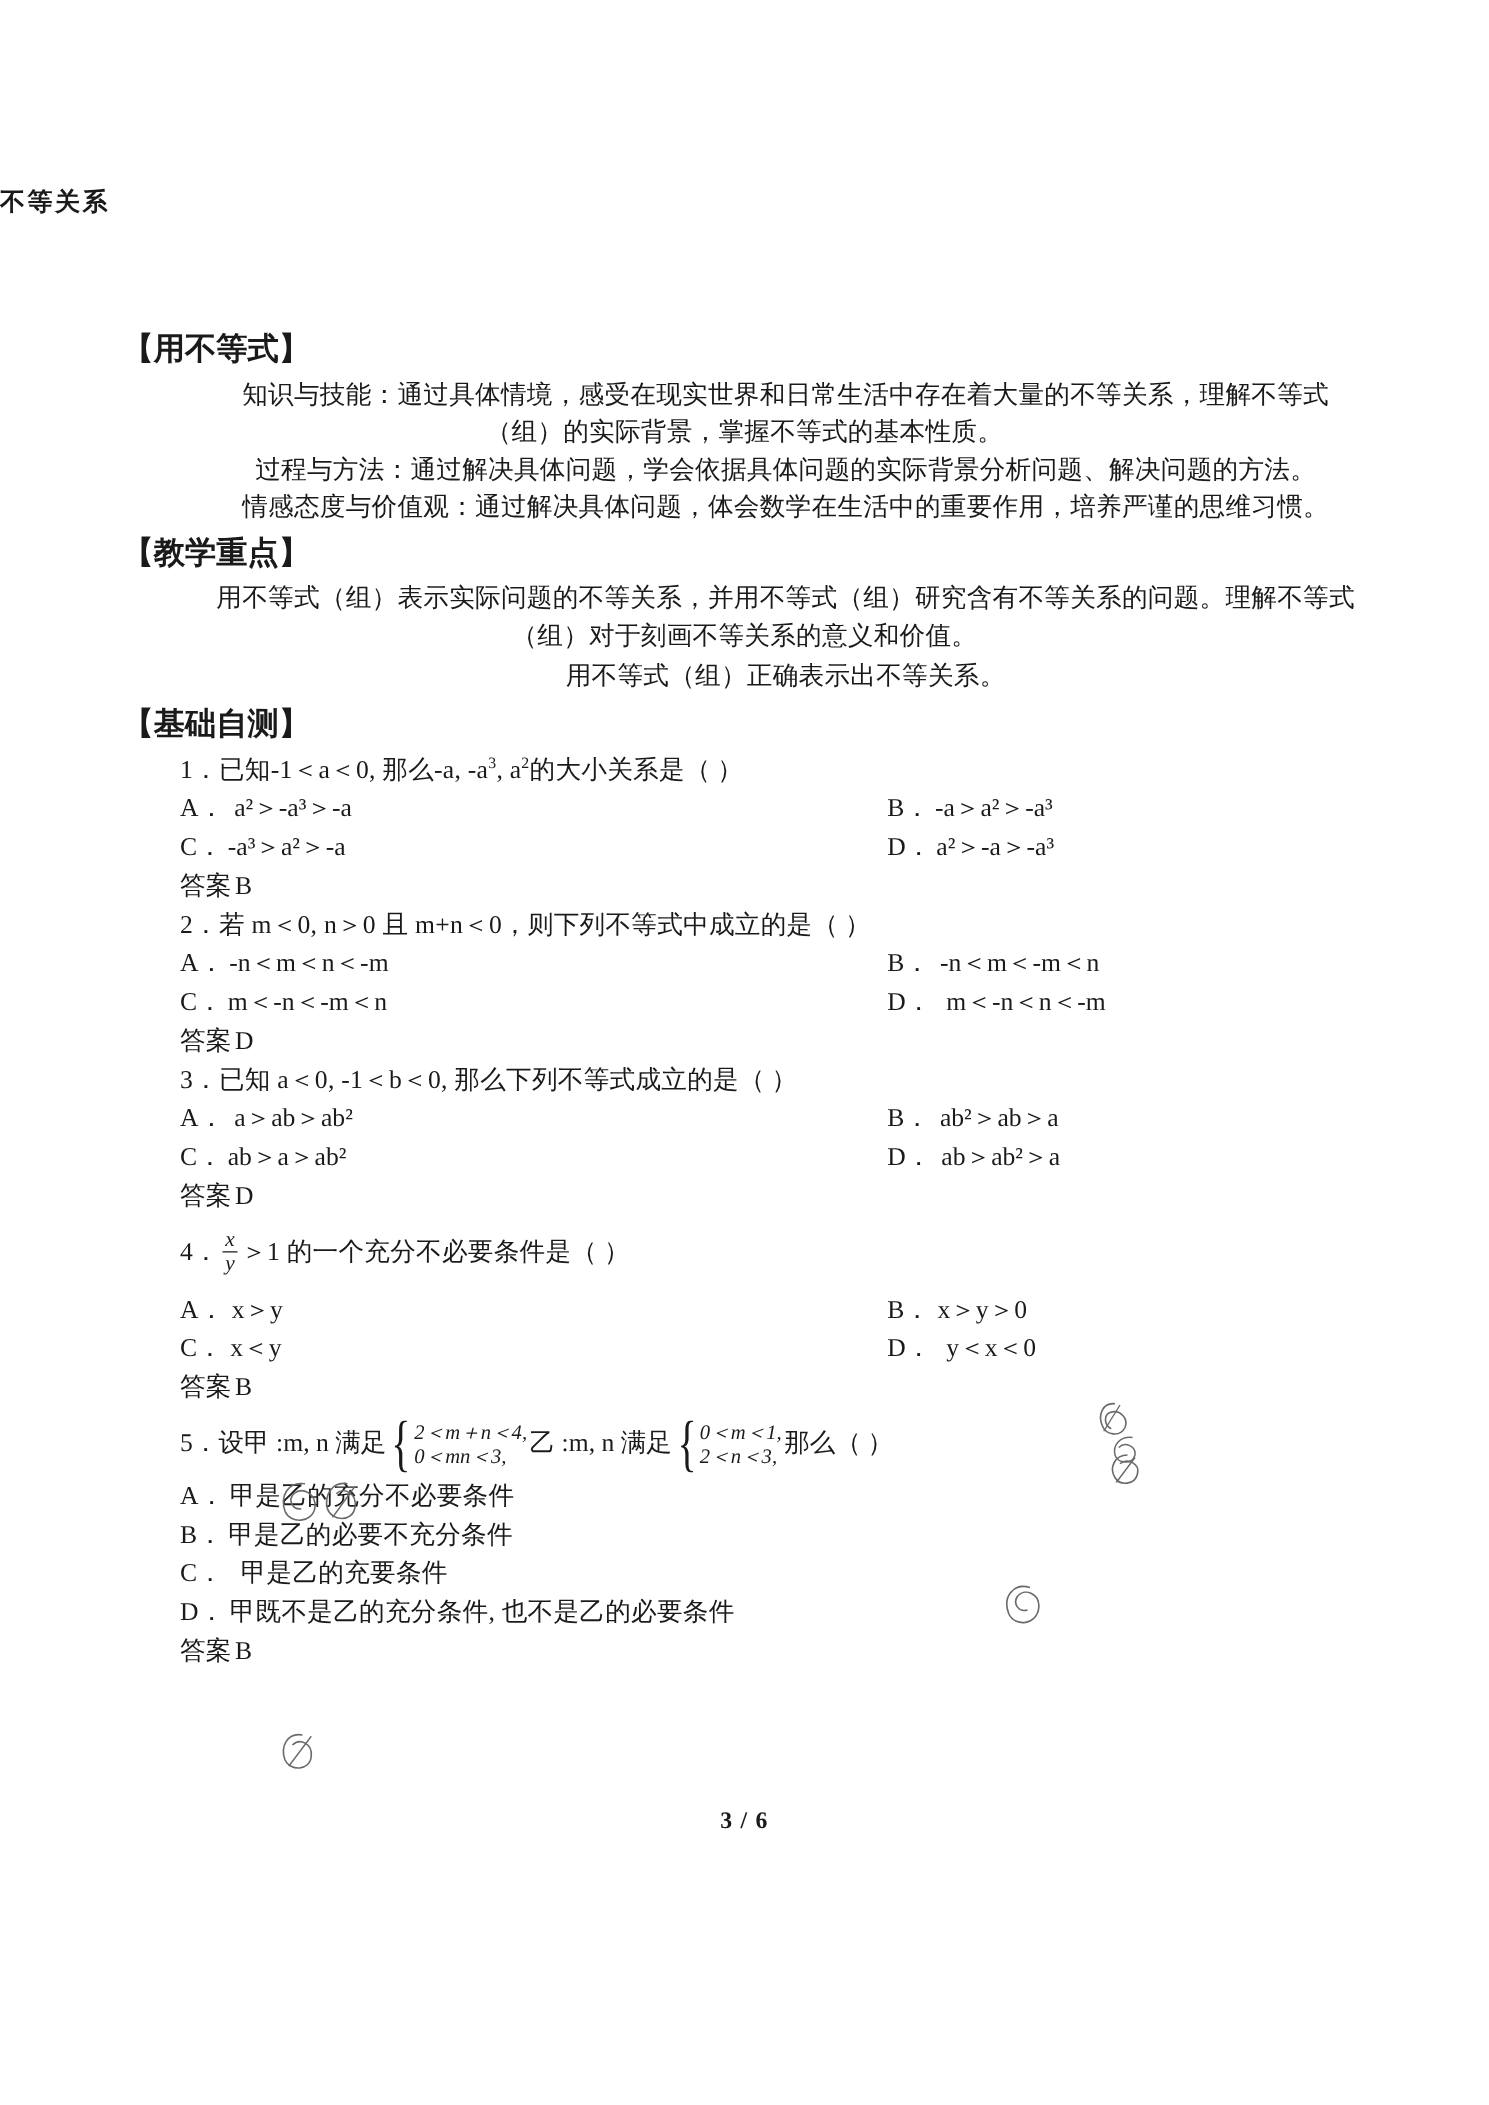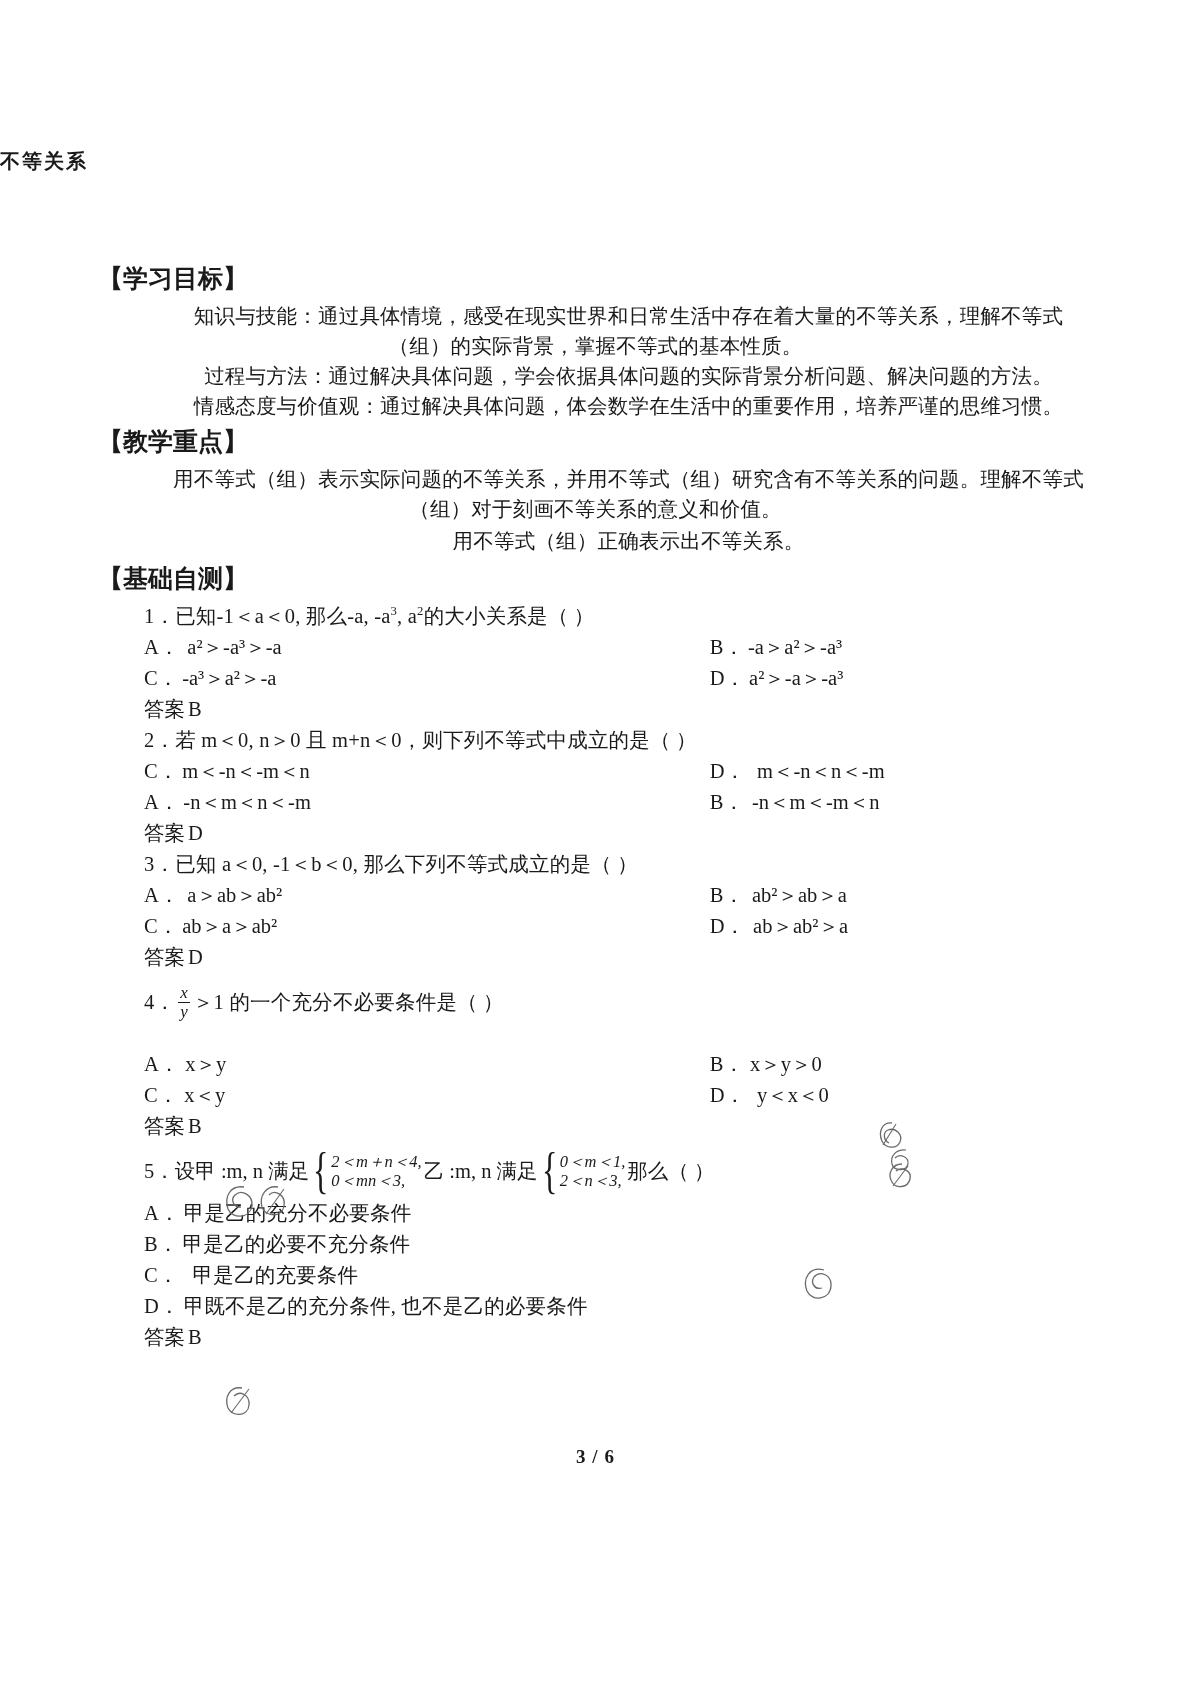--- a/index.html
+++ b/index.html
@@ -131,21 +131,21 @@
 </style>
 </head>
 <body>
 
 <div class="page">
 
   <h1 class="doc-title">不等关系</h1>
 
   <div class="body-col">
 
-    <div class="sec-head">【学习目标】</div>
+    <div class="sec-head">【用不等式】</div>
     <div class="para-block">
       <p class="para">知识与技能：通过具体情境，感受在现实世界和日常生活中存在着大量的不等关系，理解不等式（组）的实际背景，掌握不等式的基本性质。</p>
       <p class="para">过程与方法：通过解决具体问题，学会依据具体问题的实际背景分析问题、解决问题的方法。</p>
       <p class="para">情感态度与价值观：通过解决具体问题，体会数学在生活中的重要作用，培养严谨的思维习惯。</p>
     </div>
 
     <div class="sec-head tight">【教学重点】</div>
     <div class="para-block">
       <p class="para">用不等式（组）表示实际问题的不等关系，并用不等式（组）研究含有不等关系的问题。理解不等式（组）对于刻画不等关系的意义和价值。</p>
     </div>
@@ -164,42 +164,42 @@
         <div class="opt-r"><span>B．</span><span style="margin-left:4px">-a＞a²＞-a³</span></div>
       </div>
       <div class="opts">
         <div class="opt-l"><span>C．</span><span style="margin-left:4px">-a³＞a²＞-a</span></div>
         <div class="opt-r"><span>D．</span><span style="margin-left:4px">a²＞-a＞-a³</span></div>
       </div>
       <div class="ans"><span class="lbl">答案</span><span>B</span></div>
 
       <div class="q"><span>2．</span><span>若 m＜0, n＞0 且 m+n＜0，则下列不等式中成立的是（          ）</span></div>
       <div class="opts">
+        <div class="opt-l"><span>A．</span><span style="margin-left:4px">-n＜m＜n＜-m</span></div>
+        <div class="opt-r"><span>B．</span><span style="margin-left:8px">-n＜m＜-m＜n</span></div>
+      </div>
+      <div class="opts">
         <div class="opt-l"><span>C．</span><span style="margin-left:4px">m＜-n＜-m＜n</span></div>
         <div class="opt-r"><span>D．</span><span style="margin-left:12px">m＜-n＜n＜-m</span></div>
       </div>
-      <div class="opts">
-        <div class="opt-l"><span>A．</span><span style="margin-left:4px">-n＜m＜n＜-m</span></div>
-        <div class="opt-r"><span>B．</span><span style="margin-left:8px">-n＜m＜-m＜n</span></div>
-      </div>
       <div class="ans"><span class="lbl">答案</span><span>D</span></div>
 
       <div class="q"><span>3．</span><span>已知 a＜0, -1＜b＜0, 那么下列不等式成立的是（          ）</span></div>
       <div class="opts">
         <div class="opt-l"><span>A．</span><span style="margin-left:8px">a＞ab＞ab²</span></div>
         <div class="opt-r"><span>B．</span><span style="margin-left:8px">ab²＞ab＞a</span></div>
       </div>
       <div class="opts">
         <div class="opt-l"><span>C．</span><span style="margin-left:4px">ab＞a＞ab²</span></div>
         <div class="opt-r"><span>D．</span><span style="margin-left:8px">ab＞ab²＞a</span></div>
       </div>
       <div class="ans"><span class="lbl">答案</span><span>D</span></div>
 
       <div class="q" style="line-height:42px; margin-top:8px"><span>4．</span><span class="frac"><span class="num">x</span><span class="den">y</span></span><span>＞1 的一个充分不必要条件是（          ）</span></div>
-      <div class="opts" style="margin-top:26px">
+      <div class="opts" style="margin-top:10px">
         <div class="opt-l"><span>A．</span><span style="margin-left:6px">x＞y</span></div>
         <div class="opt-r"><span>B．</span><span style="margin-left:6px">x＞y＞0</span></div>
       </div>
       <div class="opts">
         <div class="opt-l"><span>C．</span><span style="margin-left:6px">x＜y</span></div>
         <div class="opt-r"><span>D．</span><span style="margin-left:12px">y＜x＜0</span></div>
       </div>
       <div class="ans"><span class="lbl">答案</span><span>B</span></div>
 
       <div class="q5line" style="margin-top:10px">

